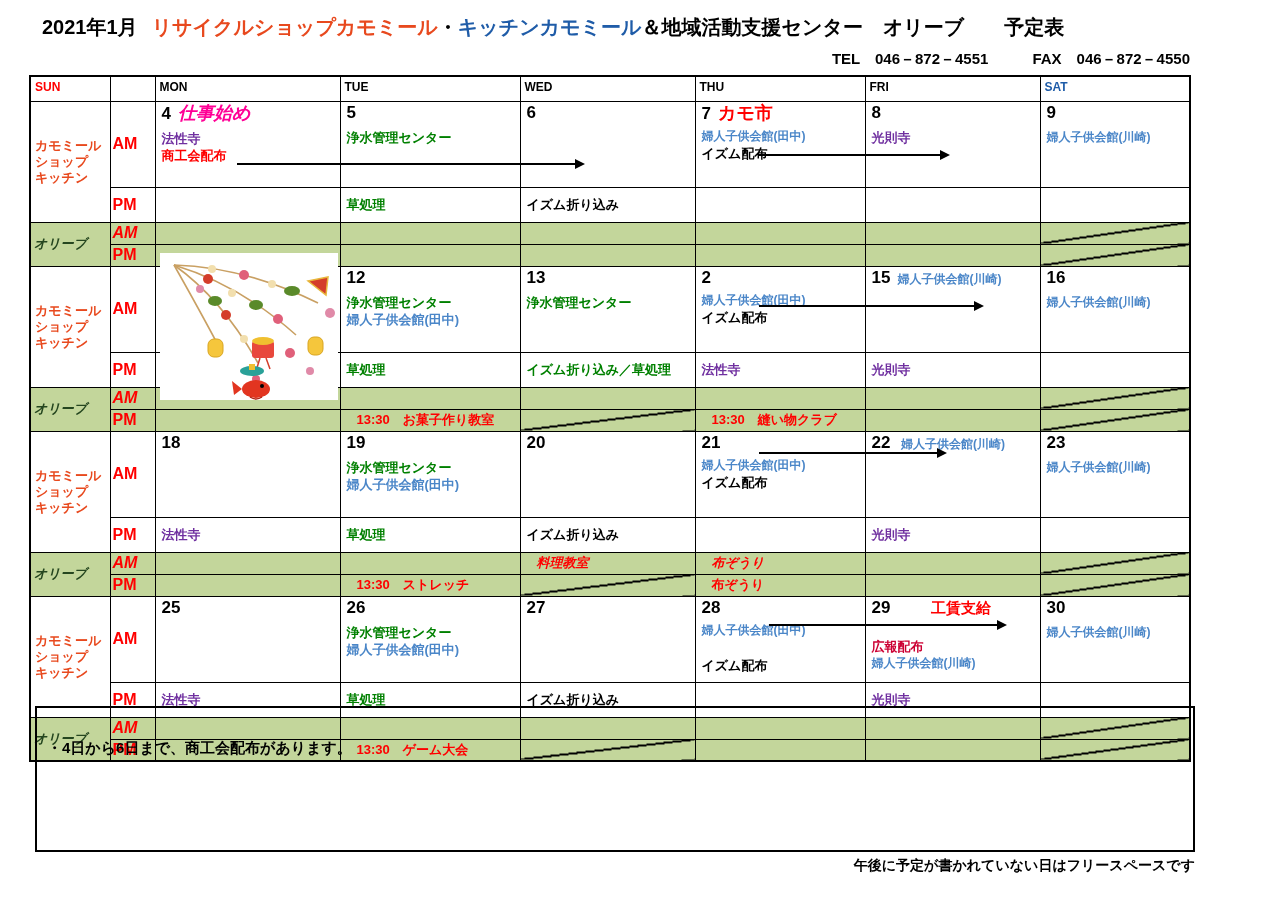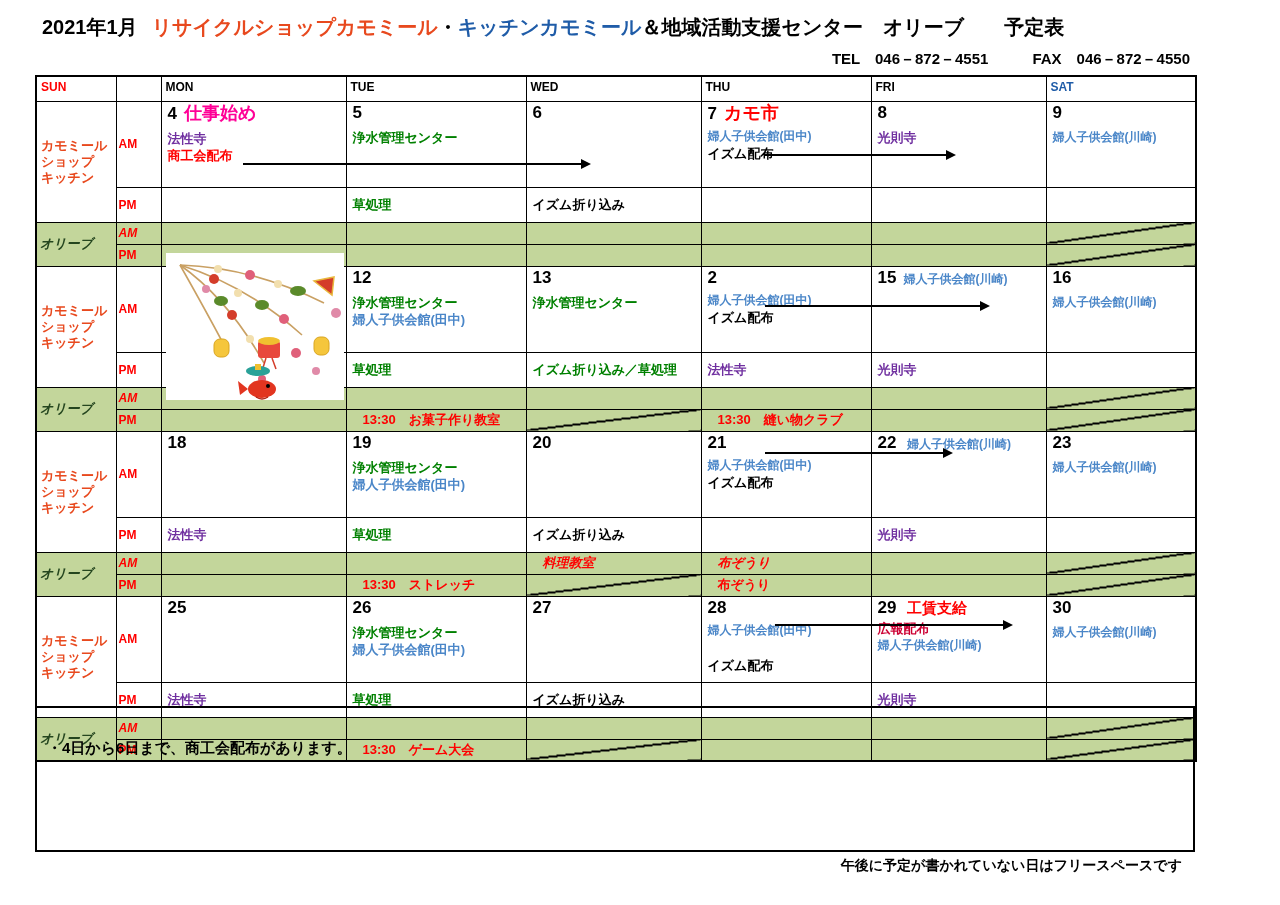--- a/index.html
+++ b/index.html
@@ -12,56 +12,56 @@
   body{
     width:1280px;height:905px;position:relative;background:#fff;color:#000;
     font-family:"Liberation Sans","DejaVu Sans",sans-serif;font-weight:bold;
   }
   .title-row{position:absolute;left:42px;top:14px;font-size:20px;white-space:nowrap;}
   .title-row .t-orange{color:var(--orange);margin-left:14px;}
   .title-row .t-blue{color:var(--hblue);}
   .telfax{position:absolute;top:50px;right:90px;font-size:15px;white-space:nowrap;}
   .telfax span+span{margin-left:44px;}
 
-  .cal-wrap{position:absolute;left:35px;top:75px;width:1160px;}
+  .cal-wrap{position:absolute;left:29px;top:75px;width:1160px;}
   table{border-collapse:collapse;table-layout:fixed;width:1160px;border:2px solid #000;}
   td,th{border:1px solid #000;padding:0;vertical-align:top;overflow:hidden;}
   tr.r-hdr{height:25px;} tr.r-am{height:86px;} tr.r-pm{height:22px;}
   tr.r-oam{height:22px;font-style:italic;} tr.r-opm{height:22px;}
   th{text-align:left;font-size:12px;padding:3px 4px;font-weight:bold;}
   th.sun{color:var(--red);} th.sat{color:var(--hblue);}
 
   td.side{color:var(--orange);font-size:13px;line-height:16px;vertical-align:middle;padding:0 0 0 4px;}
   td.olabel{background:var(--olive);color:var(--olabel);font-size:13px;vertical-align:middle;padding-left:3px;}
-  td.ampm{color:var(--red);font-size:12px;vertical-align:middle;padding-left:2px;}
+  td.ampm{color:var(--red);font-size:16px;vertical-align:middle;padding-left:2px;}
   td.ampm.o{background:var(--olive);}
   td.day{font-size:13px;padding:2px 6px;line-height:18px;}
   .dnum{font-size:17px;margin-right:7px;}
   .badge-lg{font-size:18px;}
-  .badge-md{font-size:15px;}
+  .badge-md{font-size:15px;margin-left:30px;}
   .note-sm{font-size:12px;}
   .ev{line-height:17px;}
   td.pmcell{font-size:13px;padding:8px 6px;vertical-align:middle;}
   td.ocell{background:var(--olive);font-size:13px;color:var(--red);padding:1px 16px;vertical-align:middle;white-space:nowrap;}
   td.crossed{background-image:linear-gradient(to bottom right,
       transparent calc(50% - 1px),#000 calc(50% - 1px),#000 calc(50% + 1px),transparent calc(50% + 1px));}
 
   .c-red{color:var(--red);} .c-green{color:var(--green);} .c-blue{color:var(--blue);}
-  .c-purple{color:var(--purple);} .c-black{color:#000;} .c-magenta{color:var(--magenta);}
+  .c-purple{color:var(--purple);} .c-black{color:#000;} .c-magenta{color:var(--magenta);font-style:italic;}
   .c-crimson{color:var(--crimson);}
 
   .arrow{position:absolute;height:0;border-top:2px solid #000;z-index:5;}
   .arrow::after{content:"";position:absolute;right:-3px;top:-6px;width:0;height:0;
     border-left:10px solid #000;border-top:5px solid transparent;border-bottom:5px solid transparent;}
 
   .deco{position:absolute;left:131px;top:178px;width:178px;height:147px;z-index:4;}
 
   .notes{position:absolute;left:35px;top:706px;width:1160px;height:146px;border:2px solid #000;
     padding:26px 10px 0 10px;font-size:15px;line-height:27px;}
-  .footer{position:absolute;top:857px;right:98px;font-size:14px;white-space:nowrap;}
+  .footer{position:absolute;top:857px;right:85px;font-size:14px;white-space:nowrap;}
 </style>
 </head>
 <body>
 
 <div class="title-row">
   <span>2021年1月</span><span class="t-orange">リサイクルショップカモミール</span><span>・</span><span class="t-blue">キッチンカモミール</span><span>＆地域活動支援センター　オリーブ　　予定表</span>
 </div>
 
 <div class="telfax">
   <span>TEL　046－872－4551</span><span>FAX　046－872－4550</span>
@@ -293,21 +293,21 @@
     <td class="day">
       <span class="dnum">27</span>
     </td>
     <td class="day">
       <span class="dnum">28</span>
       <div class="ev c-blue" style="margin-top:4px;font-size:12px">婦人子供会館(田中)</div>
       <div class="ev c-black" style="margin-top:18px">イズム配布</div>
     </td>
     <td class="day">
       <span class="dnum">29</span> <span class="badge-md c-red">工賃支給</span>
-      <div class="ev c-crimson" style="margin-top:2px">広報配布</div>
+      <div class="ev c-crimson" style="margin-top:20px">広報配布</div>
       <div class="ev c-blue" style="font-size:12px">婦人子供会館(川崎)</div>
     </td>
     <td class="day">
       <span class="dnum">30</span>
       <div class="ev c-blue" style="margin-top:6px;font-size:12px">婦人子供会館(川崎)</div>
     </td>
   </tr>
   <tr class="r-pm">
     <td class="ampm">PM</td>
     <td class="pmcell"><span class="c-purple">法性寺</span></td>

